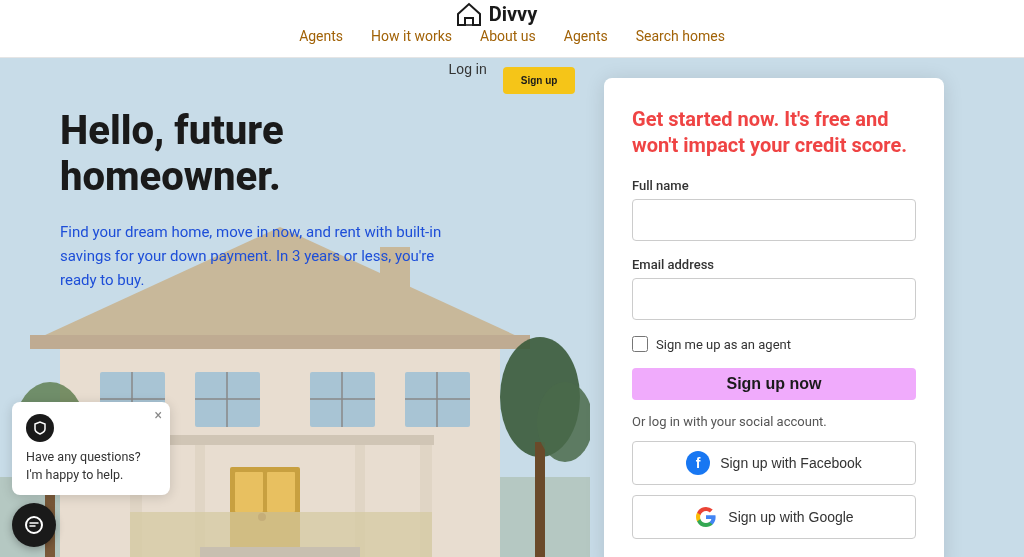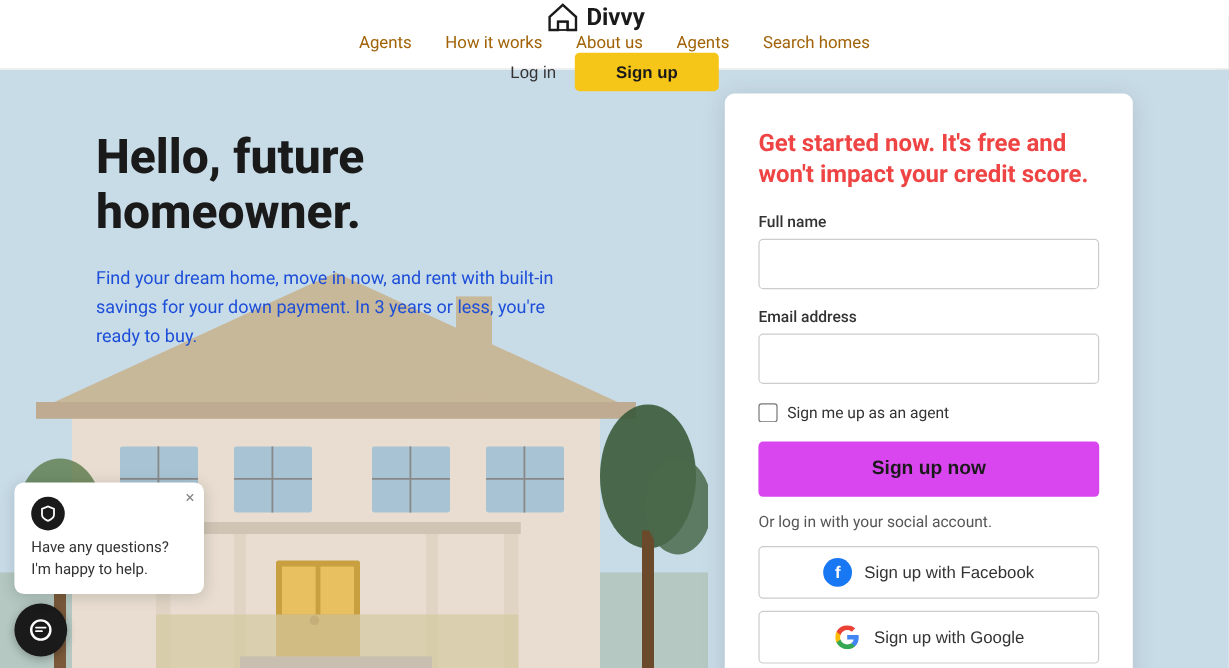--- a/index.html
+++ b/index.html
@@ -51,44 +51,45 @@
       font-size: 14px;
       color: #333;
       background: none;
       border: none;
       cursor: pointer;
       font-weight: 500;
     }
     .btn-signup-nav {
       background: #f5c518;
       color: #1a1a1a;
-      font-size: 14px;
+      font-size: 10px;
       font-weight: 600;
       border: none;
       border-radius: 4px;
-      padding: 8px 34px;
-      cursor: pointer;
+      padding: 8px 18px;
+      cursor: pointer;
+      margin-top: 23px;
     }
 
     
     .hero {
       position: relative;
       width: 100%;
       height: calc(557px - 58px);
       background: #c8dce8;
       display: flex;
       align-items: flex-start;
       overflow: hidden;
     }
 
     
     .hero-left {
       position: relative;
       z-index: 2;
-      padding: 50px 40px 0 80px;
+      padding: 50px 40px 0 60px;
       width: 520px;
     }
     .hero-headline {
       font-size: 40px;
       font-weight: 800;
       line-height: 1.15;
       color: #1a1a1a;
       margin-bottom: 20px;
     }
     .hero-subtext {
@@ -148,27 +149,27 @@
       height: 16px;
       cursor: pointer;
     }
     .checkbox-row label {
       font-size: 13px;
       color: #333;
       cursor: pointer;
     }
     .btn-signup-main {
       width: 100%;
-      background: #d946ef;
+      background: #f0abfc;
       color: #1a1a1a;
       font-size: 16px;
       font-weight: 700;
       border: none;
       border-radius: 4px;
-      height: 46px;
+      height: 32px;
       cursor: pointer;
       margin-bottom: 14px;
     }
     .social-divider {
       font-size: 13px;
       color: #555;
       margin-bottom: 12px;
     }
     .btn-social {
       width: 100%;

